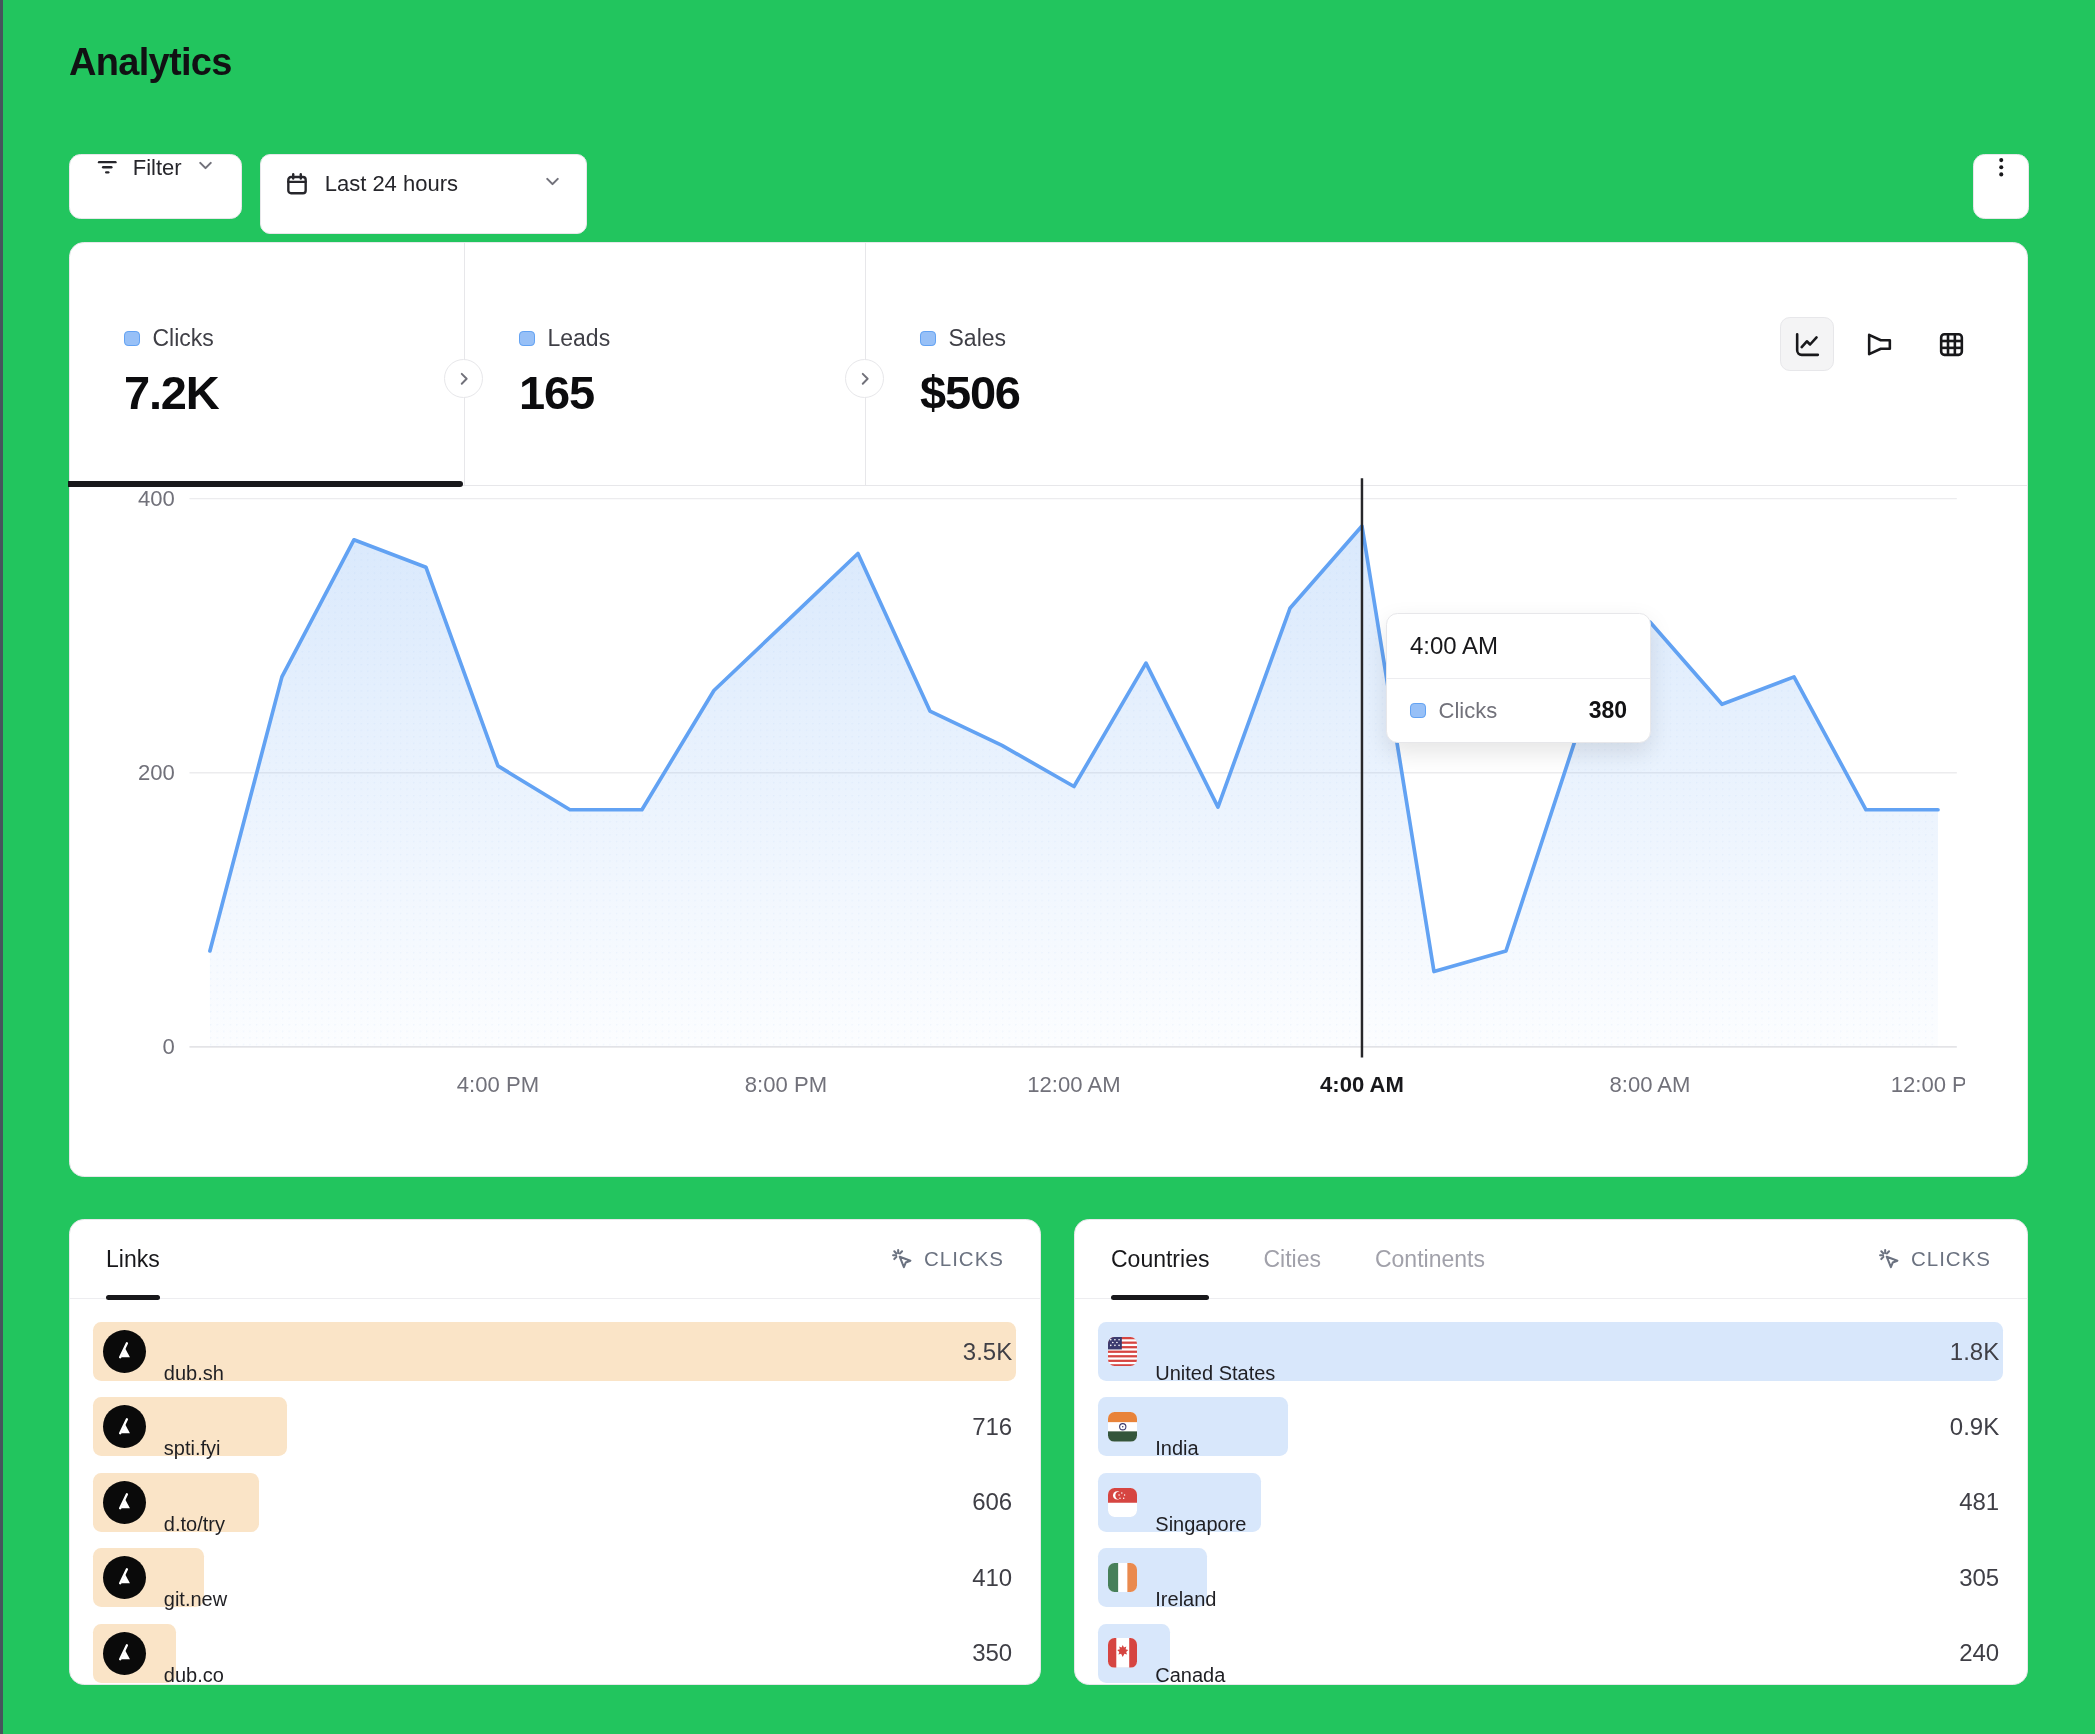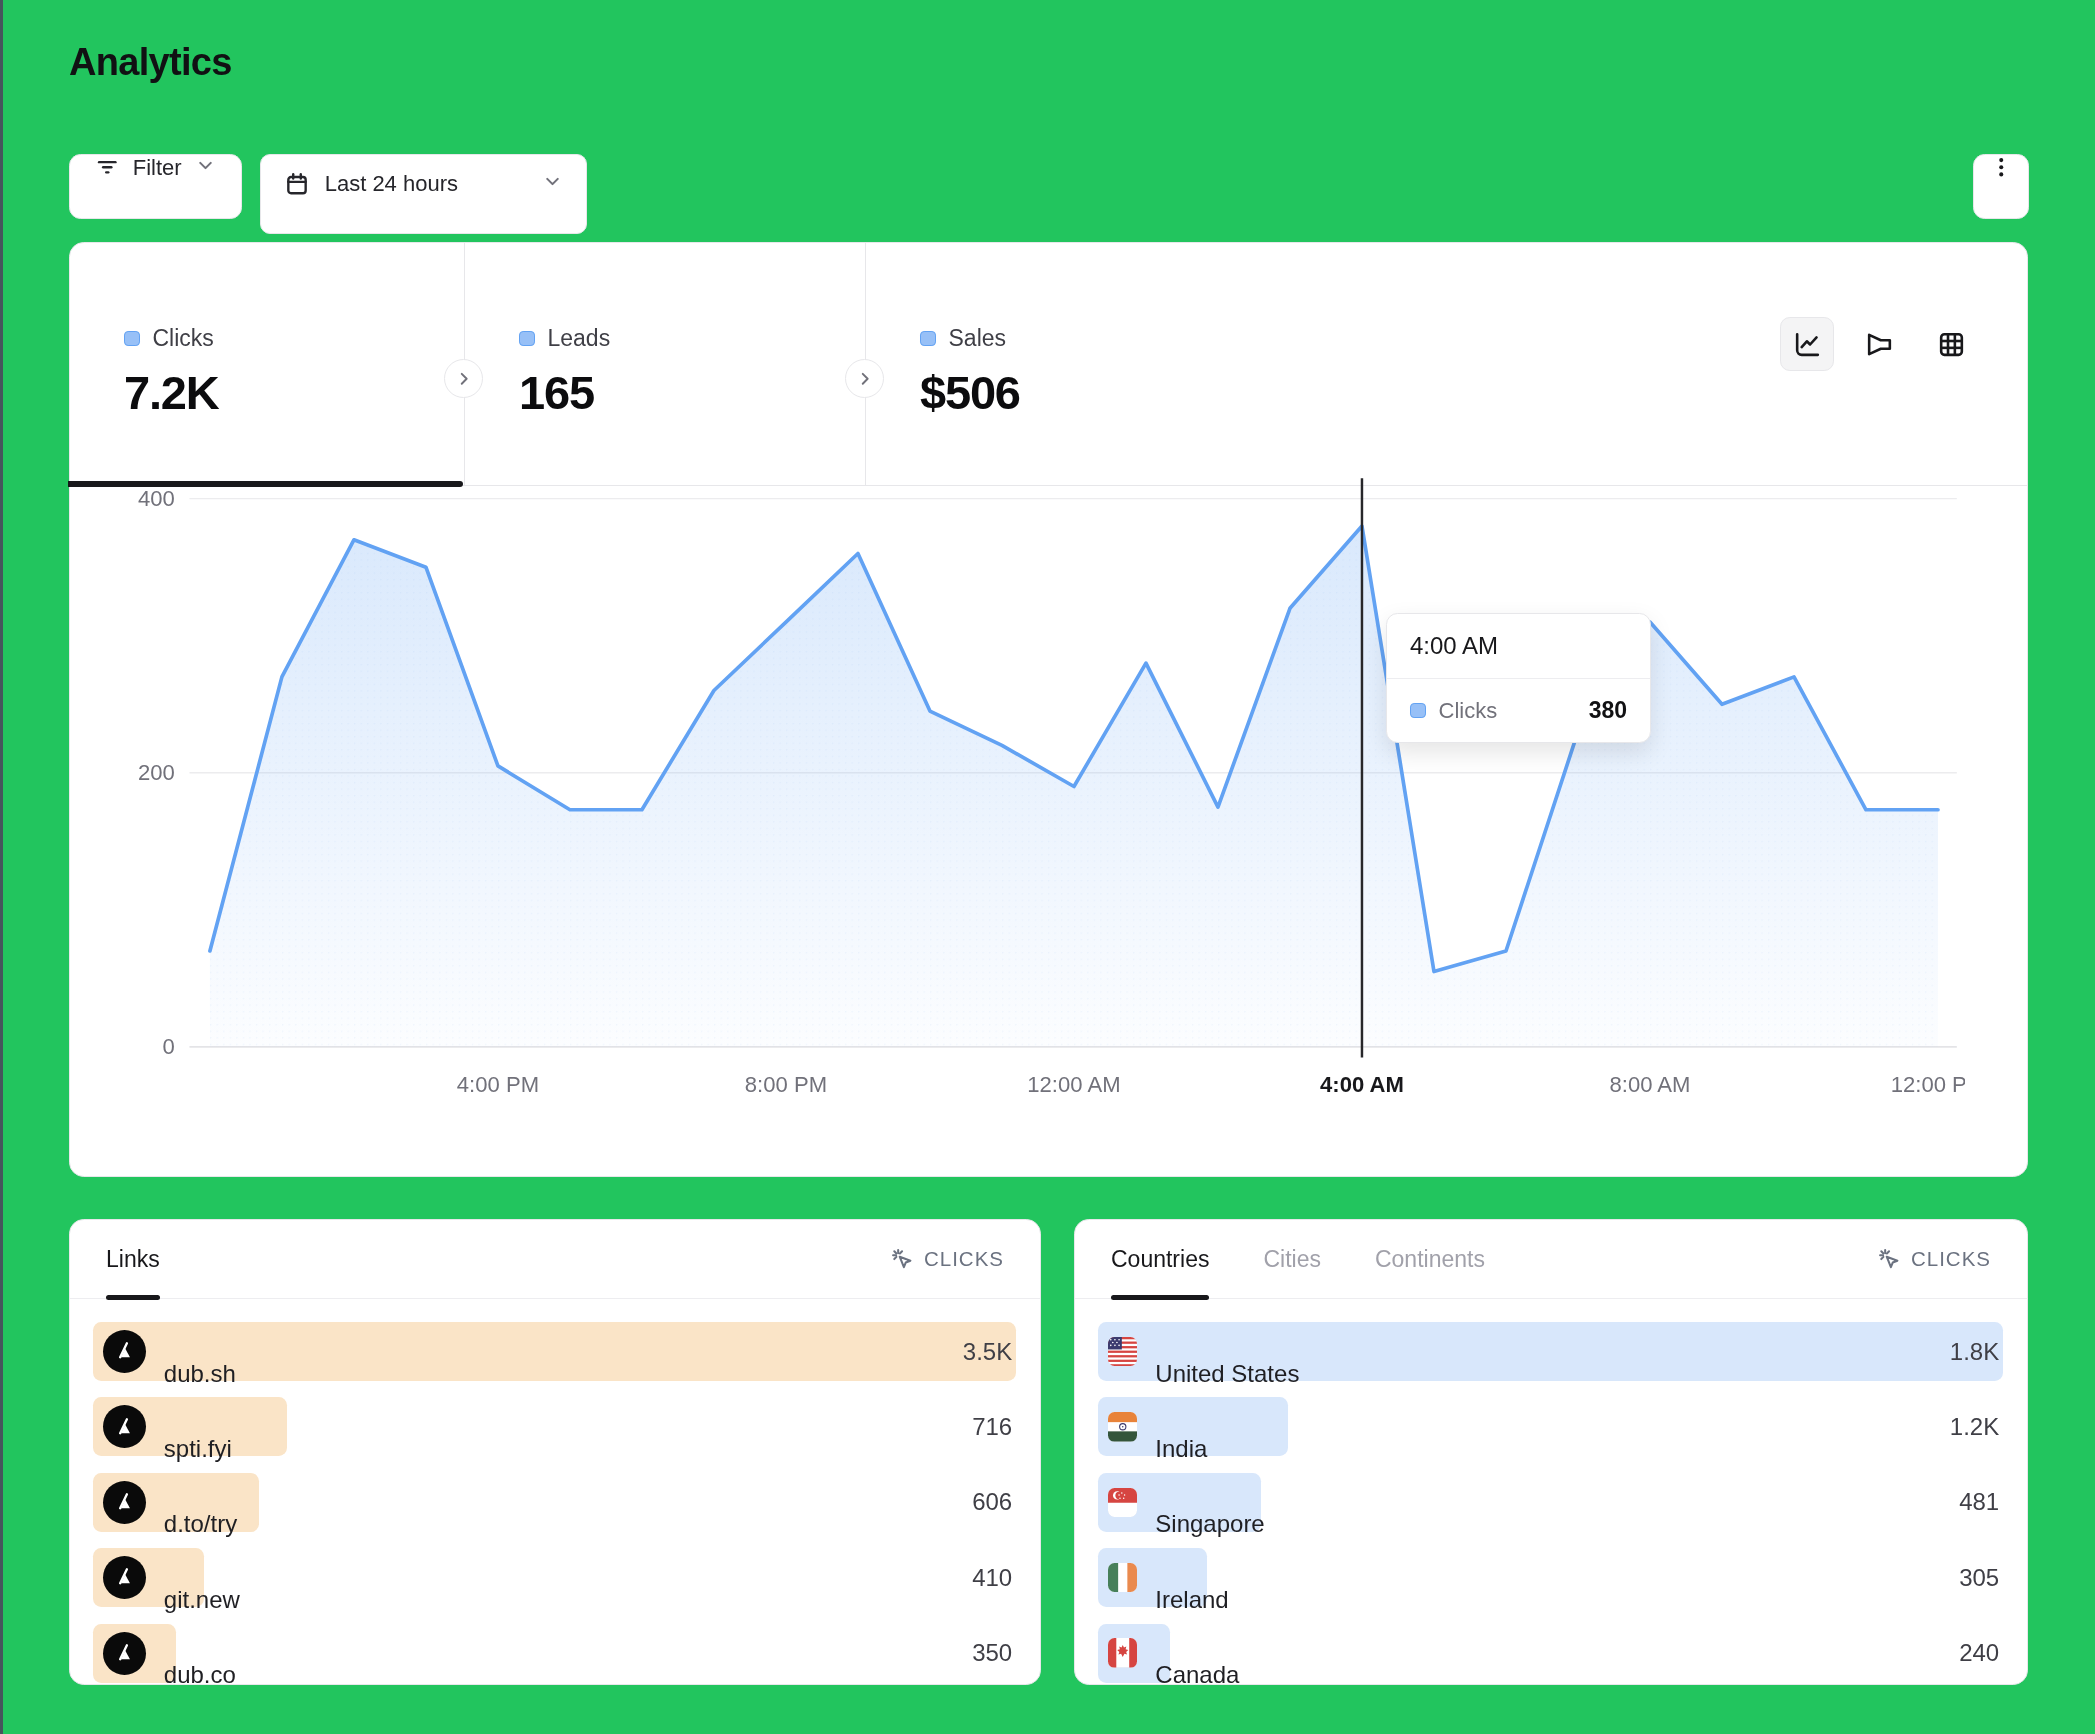--- a/index.html
+++ b/index.html
@@ -58,21 +58,21 @@
   .panel-tab { position:relative; height:100%; display:flex; align-items:center; font-size:23px; color:#a1a1aa; cursor:pointer; }
   .panel-tab.active { color:#18181b; }
   .panel-tab.active::after { content:''; position:absolute; left:0; bottom:-1.6px; width:100%; height:4.9px; background:#18181b; border-radius:2.5px; }
   .metric { margin-left:auto; display:flex; align-items:center; gap:9.8px; font-size:20.5px; letter-spacing:1px; color:#6b7280; font-weight:500; }
   .panel-list { padding:23px 24.5px 0 23px; display:flex; flex-direction:column; gap:16.4px; }
   .row { position:relative; height:59px; display:flex; align-items:center; cursor:pointer; }
   .row .bar { position:absolute; left:0; top:0; bottom:0; border-radius:8.2px; }
   .links .bar { background:#fae4c7; }
   .countries .bar { background:#d8e7fb; }
   .row .row-content { position:relative; display:flex; align-items:center; gap:18px; padding-left:9.8px; width:100%; }
-  .row-label { font-size:24px; color:#1f1f23;margin-top:44px; }
+  .row-label { font-size:20px; color:#1f1f23;margin-top:44px; }
   .row-value { margin-left:auto; font-size:24px; color:#3f3f46; padding-right:3.3px; }
   .avatar { width:43px; height:43px; border-radius:50%; background:#0a0a0a; display:flex; align-items:center; justify-content:center; flex:0 0 auto; }
   .flag { width:29.5px; height:29.5px; border-radius:6.5px; overflow:hidden; box-shadow:inset 0 0 0 0.8px rgba(0,0,0,.08); flex:0 0 auto; }
   .flag svg { display:block; }
 </style>
 </head>
 <body>
 
 <div class="screen">
   <div class="edge-strip"></div>
@@ -379,21 +379,21 @@
             <span class="flag">
               <svg width="29.5" height="29.5" viewBox="0 0 32 32">
                 <rect width="32" height="32" fill="#fff"></rect>
                 <rect width="32" height="11" fill="#e8833a"></rect>
                 <rect y="21" width="32" height="11" fill="#34553b"></rect>
                 <circle cx="16" cy="16" r="3.4" fill="none" stroke="#3c3b6e" stroke-width="1.2"></circle>
                 <circle cx="16" cy="16" r="0.8" fill="#3c3b6e"></circle>
               </svg>
             </span>
             <span class="row-label">India</span>
-            <span class="row-value">1.2K</span>
+            <span class="row-value">0.9K</span>
           </div>
         </div>
         <div class="row">
           <div class="bar" style="width: 18%;"></div>
           <div class="row-content">
             <span class="flag">
               <svg width="29.5" height="29.5" viewBox="0 0 32 32">
                 <rect width="32" height="32" fill="#fff"></rect>
                 <rect width="32" height="16" fill="#d64541"></rect>
                 <circle cx="10" cy="8" r="4.6" fill="#fff"></circle>

